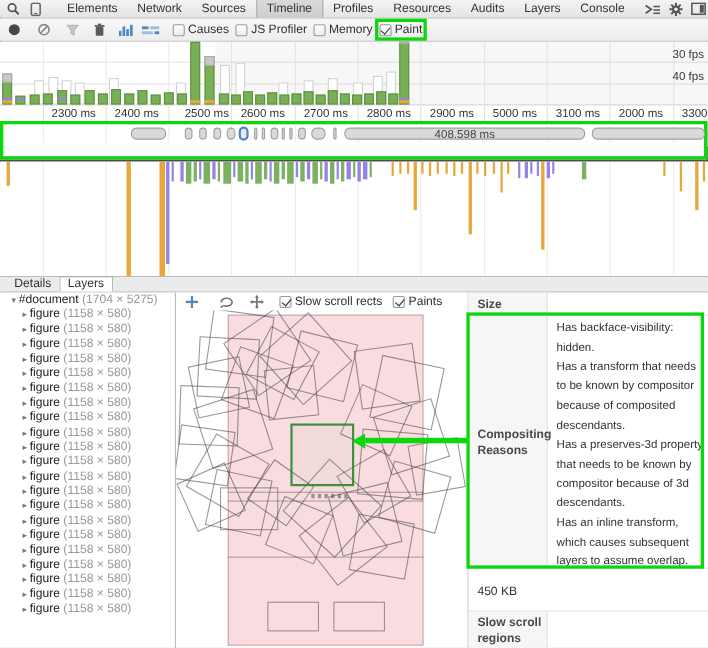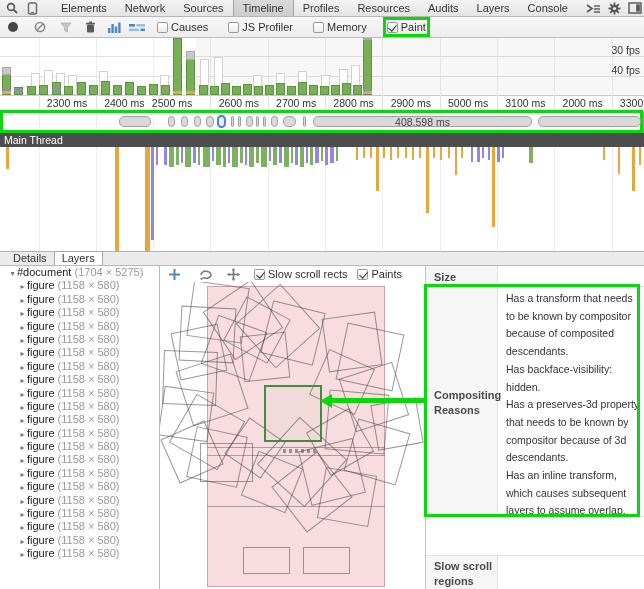--- a/index.html
+++ b/index.html
@@ -40,21 +40,21 @@
   .ovbar { position:absolute; bottom:0; width:9px; background:#79af57; border:1px solid #5d9340; }
   .ovbar .cap { position:absolute; left:-1px; right:-1px; background:#c8c8c8; border:1px solid #ababab; }
   .ovhollow { position:absolute; bottom:0; width:9px; background:#fff; border:1px solid #d2d2d2; }
   .base-o { position:absolute; bottom:0; height:3px; background:#e5a93c; }
   .base-p { position:absolute; bottom:3px; height:2px; background:#9184dc; }
   
   .time-axis { position:absolute; left:0; top:96px; width:644px; height:15px; background:#fff; }
   .axis-label { position:absolute; top:1px; width:58px; text-align:center; font-size:10.5px; color:#333; }
   .axis-tick { position:absolute; top:0; width:1px; height:15px; background:#e0e0e0; }
   
-  .frames-box { position:absolute; left:0; top:110px; width:643px; height:23px; border:3px solid var(--hl); background:#fff; z-index:25; }
+  .frames-box { position:absolute; left:0; top:110px; width:643px; height:35px; border:3px solid var(--hl); background:#fff; z-index:25; }
   .pill { position:absolute; top:3px; height:11px; background:#d9d9d9; border:1px solid #9f9f9f; border-radius:5px; }
   .pill.thin { border-radius:2px; }
   .pill.selected { background:#e7ecf4; border:2px solid #4f82c8; top:2px; height:13px; }
   .pill .plabel { position:absolute; left:0; right:0; top:-1px; text-align:center; font-size:10.5px; color:#444; line-height:13px; }
   
   .mt-header { position:absolute; left:0; top:133px; width:644px; height:14px; background:#4d4d4d; color:#fff;
     font-size:10.5px; line-height:14px; padding-left:4px; }
   .flame { position:absolute; left:0; top:147px; width:644px; height:105px; background:#fff; border-bottom:1px solid #b3b3b3; overflow:hidden; }
   .ev { position:absolute; top:0; }
   .ev.o { background:#e9a63a; } .ev.p { background:#9583e8; } .ev.g { background:#7bb160; }
@@ -183,21 +183,21 @@
         </svg>
     </span>
     <span class="tool" style="margin-left:8px">
       <svg width="16" height="9">
           <rect x="0" y="1" width="6" height="2.6" fill="#4f87c5"></rect>
           <rect x="7.5" y="1" width="8.5" height="2.6" fill="#9bbde0"></rect>
           <rect x="0" y="5.5" width="10" height="2.6" fill="#9bbde0"></rect>
           <rect x="11.5" y="5.5" width="4.5" height="2.6" fill="#4f87c5"></rect>
         </svg>
     </span>
-    <span id="toolbar-checkboxes" style="display:flex;align-items:flex-start;margin-left:12px;gap:20px">
+    <span id="toolbar-checkboxes" style="display:flex;align-items:flex-start;margin-left:12px;gap:6px">
         <div class="cbwrap">
           <div class="cb"></div>
           <div>Causes</div>
         </div>
         <div class="cbwrap">
           <div class="cb"></div>
           <div>JS Profiler</div>
         </div>
         <div class="cbwrap">
           <div class="cb"></div>
@@ -299,21 +299,21 @@
       <div class="axis-tick" style="left: 210.4px;"></div>
       <div class="axis-tick" style="left: 267.7px;"></div>
       <div class="axis-tick" style="left: 325px;"></div>
       <div class="axis-tick" style="left: 382.3px;"></div>
       <div class="axis-tick" style="left: 439.6px;"></div>
       <div class="axis-tick" style="left: 496.9px;"></div>
       <div class="axis-tick" style="left: 554.2px;"></div>
       <div class="axis-tick" style="left: 611.5px;"></div>
       <div class="axis-label" style="left: 38px;">2300 ms</div>
       <div class="axis-label" style="left: 95.3px;">2400 ms</div>
-      <div class="axis-label" style="left: 143px;">2500 ms</div>
+      <div class="axis-label" style="left: 159px;">2500 ms</div>
       <div class="axis-label" style="left: 209.9px;">2600 ms</div>
       <div class="axis-label" style="left: 267.2px;">2700 ms</div>
       <div class="axis-label" style="left: 324.5px;">2800 ms</div>
       <div class="axis-label" style="left: 381.8px;">2900 ms</div>
       <div class="axis-label" style="left: 439.1px;">5000 ms</div>
       <div class="axis-label" style="left: 496.4px;">3100 ms</div>
       <div class="axis-label" style="left: 553.7px;">2000 ms</div>
       <div class="axis-label" style="left: 611px;">3300 ms</div>
     </div>
 
@@ -550,27 +550,28 @@
         </div>
     </section>
 
     <aside class="props">
       <div class="prow" style="top:0; height:21px;">
         <div class="plab">Size</div>
       </div>
       <div class="prow" style="top:21px; height:230px;">
         <div class="plab">Compositing Reasons</div>
         <div class="pval reasons" id="reasons">
+            <div class="reason-line">Has backface-visibility: hidden.</div>
             <div class="reason-line">Has a transform that needs to be known by compositor because of composited descendants.</div>
-            <div class="reason-line">Has backface-visibility: hidden.</div>
             <div class="reason-line">Has a preserves-3d property that needs to be known by compositor because of 3d descendants.</div>
             <div class="reason-line">Has an inline transform, which causes subsequent layers to assume overlap.</div>
           </div>
       </div>
       <div class="prow" style="top:251px; height:39px;">
+        <div class="pval" style="display:flex;align-items:center">450 KB</div>
       </div>
       <div class="prow" style="top:290px; height:33px; border-bottom:none;">
         <div class="plab">Slow scroll regions</div>
         <div class="pval"></div>
       </div>
     </aside>
   </div>
 
   <div class="reasons-box"></div>
   <div class="arrow-shaft"></div>

